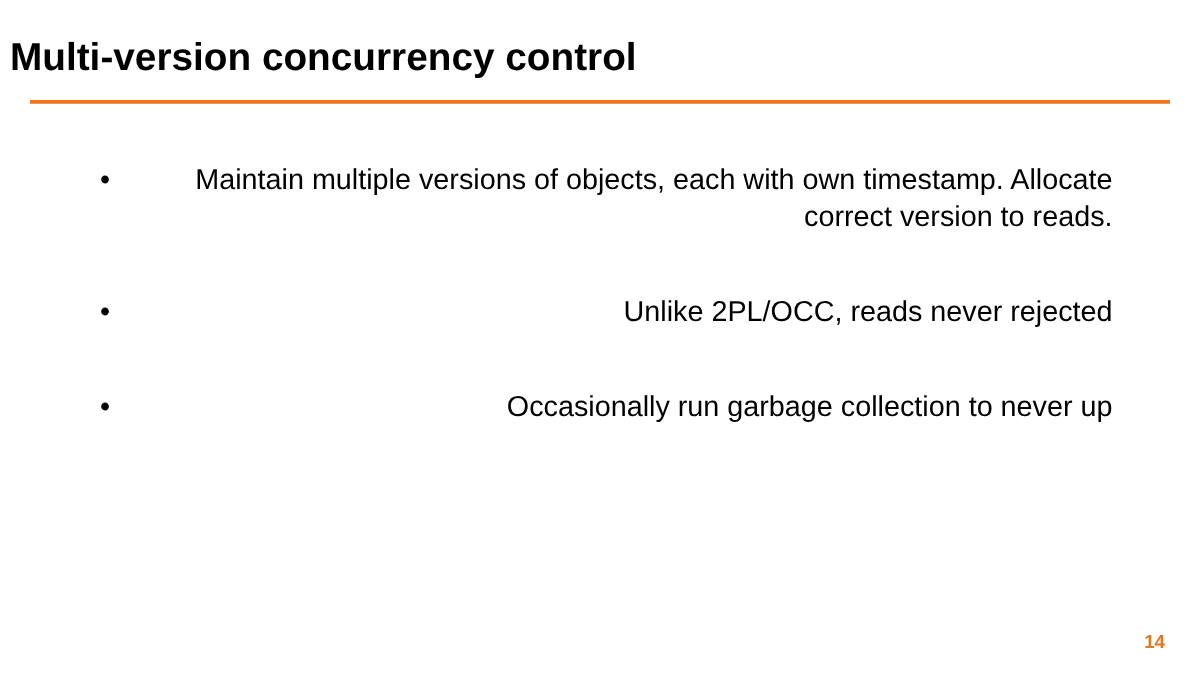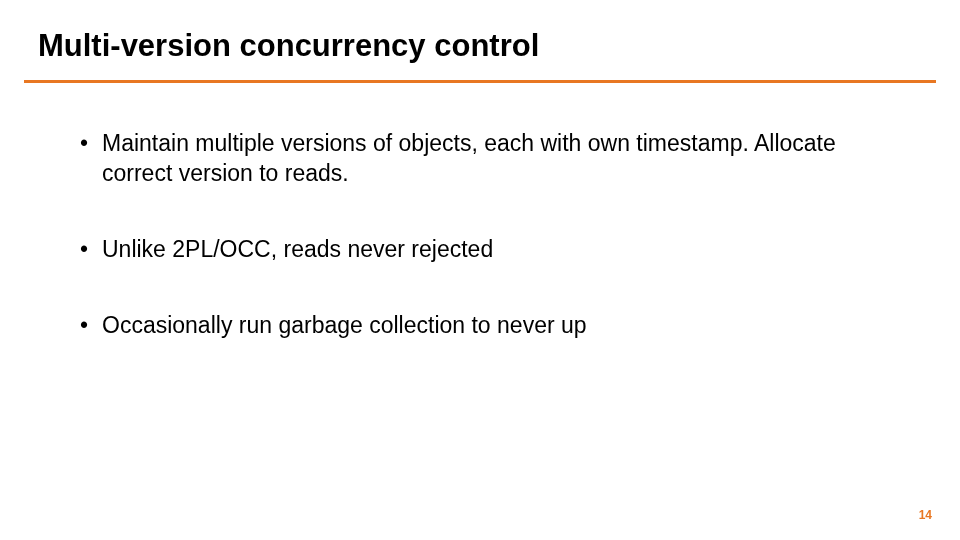--- a/index.html
+++ b/index.html
@@ -12,21 +12,21 @@
       height: 540px;
       background: #ffffff;
       font-family: Arial, Helvetica, sans-serif;
       position: relative;
       overflow: hidden;
     }
     .slide-title {
       font-size: 31px;
       font-weight: bold;
       color: #000;
-      padding: 28px 0 16px 38px;
+      padding: 28px 0 16px 8px;
     }
     .title-rule {
       border: none;
       border-top: 3px solid #e87722;
       margin: 0 24px 0 24px;
     }
     .content {
       padding: 46px 70px 0 78px;
     }
     .bullet-item {
@@ -39,26 +39,27 @@
     }
     .bullet-marker {
       display: inline-block;
       width: 24px;
       flex-shrink: 0;
       text-align: left;
       padding-left: 2px;
     }
     .bullet-text {
       flex: 1;
+      text-align: right;
     }
     .page-number {
       position: absolute;
       bottom: 18px;
       right: 28px;
-      font-size: 12px;
+      font-size: 15px;
       font-weight: bold;
       color: #e87722;
     }
   </style>
 </head>
 <body>
 
 <h1 class="slide-title">Multi-version concurrency control</h1>
 <hr class="title-rule">
 

